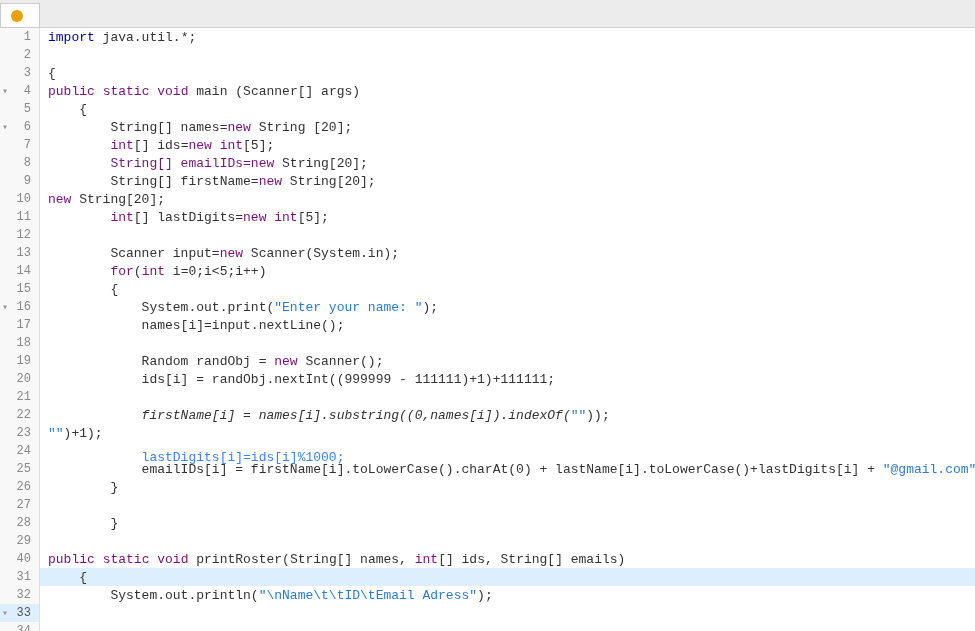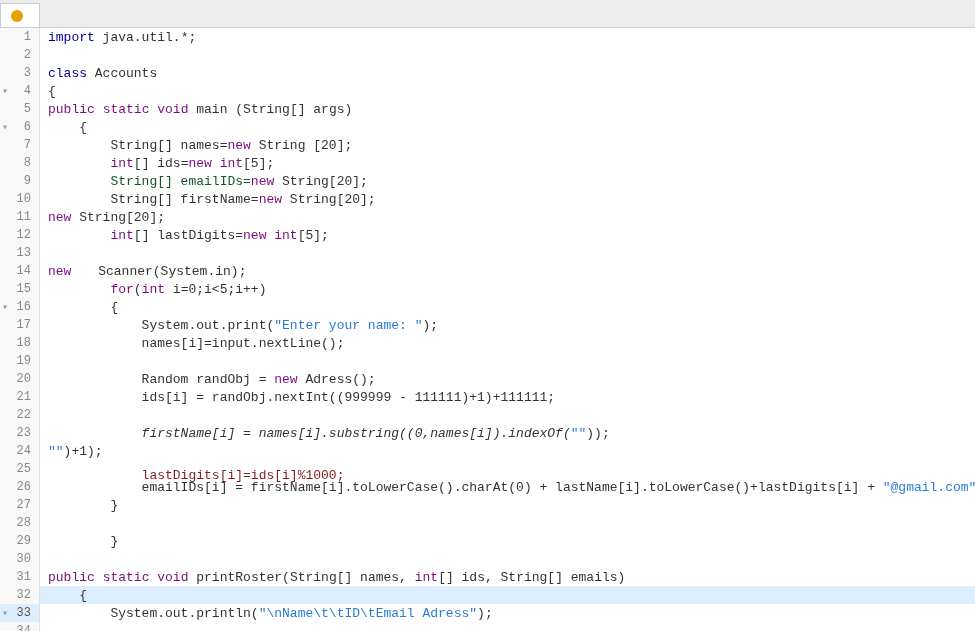--- a/index.html
+++ b/index.html
@@ -141,53 +141,52 @@
         <div class="line-number">20</div>
         <div class="line-number">21</div>
         <div class="line-number">22</div>
         <div class="line-number">23</div>
         <div class="line-number">24</div>
         <div class="line-number">25</div>
         <div class="line-number">26</div>
         <div class="line-number">27</div>
         <div class="line-number">28</div>
         <div class="line-number">29</div>
-        <div class="line-number">30</div>
+        <div class="line-number">40</div>
         <div class="line-number">31</div>
         <div class="line-number">32</div>
         <div class="line-number arrow highlighted">33</div>
         <div class="line-number">34</div>
       </div>
     <div class="code-content">
       <div class="code-lines" id="codeLines">
           <div class="code-line"><span style="color: rgb(0, 0, 153);">import</span><span style="color: rgb(51, 51, 51);"> java.util.*;</span></div>
           <div class="code-line"></div>
-          <div class="code-line"><span style="color: rgb(0, 0, 153);">class</span><span style="color: rgb(51, 51, 51);"> Accounts</span></div>
           <div class="code-line"><span style="color: rgb(51, 51, 51);">{</span></div>
-          <div class="code-line"><span style="color: rgb(123, 13, 123);">public</span><span style="color: rgb(51, 51, 51);"> </span><span style="color: rgb(123, 13, 123);">static</span><span style="color: rgb(51, 51, 51);"> </span><span style="color: rgb(123, 13, 123);">void</span><span style="color: rgb(51, 51, 51);"> main (String[] args)</span></div>
+          <div class="code-line"><span style="color: rgb(123, 13, 123);">public</span><span style="color: rgb(51, 51, 51);"> </span><span style="color: rgb(123, 13, 123);">static</span><span style="color: rgb(51, 51, 51);"> </span><span style="color: rgb(123, 13, 123);">void</span><span style="color: rgb(51, 51, 51);"> main (Scanner[] args)</span></div>
           <div class="code-line"><span style="color: rgb(51, 51, 51);">    {</span></div>
           <div class="code-line"><span style="color: rgb(51, 51, 51);">        String[] names=</span><span style="color: rgb(123, 13, 123);">new</span><span style="color: rgb(51, 51, 51);"> String [20];</span></div>
           <div class="code-line"><span style="color: rgb(51, 51, 51);">        </span><span style="color: rgb(123, 13, 123);">int</span><span style="color: rgb(51, 51, 51);">[] ids=</span><span style="color: rgb(123, 13, 123);">new</span><span style="color: rgb(51, 51, 51);"> </span><span style="color: rgb(123, 13, 123);">int</span><span style="color: rgb(51, 51, 51);">[5];</span></div>
-          <div class="code-line"><span style="color: #14532d;">        String[] emailIDs=</span><span style="color: rgb(123, 13, 123);">new</span><span style="color: rgb(51, 51, 51);"> String[20];</span></div>
+          <div class="code-line"><span style="color: #701a75;">        String[] emailIDs=</span><span style="color: rgb(123, 13, 123);">new</span><span style="color: rgb(51, 51, 51);"> String[20];</span></div>
           <div class="code-line"><span style="color: rgb(51, 51, 51);">        String[] firstName=</span><span style="color: rgb(123, 13, 123);">new</span><span style="color: rgb(51, 51, 51);"> String[20];</span></div>
           <div class="code-line"><span style="color: rgb(123, 13, 123);">new</span><span style="color: rgb(51, 51, 51);"> String[20];</span></div>
           <div class="code-line"><span style="color: rgb(51, 51, 51);">        </span><span style="color: rgb(123, 13, 123);">int</span><span style="color: rgb(51, 51, 51);">[] lastDigits=</span><span style="color: rgb(123, 13, 123);">new</span><span style="color: rgb(51, 51, 51);"> </span><span style="color: rgb(123, 13, 123);">int</span><span style="color: rgb(51, 51, 51);">[5];</span></div>
           <div class="code-line"></div>
-          <div class="code-line"><span style="color: rgb(123, 13, 123);">new</span><span style="color: rgb(51, 51, 51); padding-left: 19px;"> Scanner(System.in);</span></div>
+          <div class="code-line"><span style="color: rgb(51, 51, 51);">        Scanner input=</span><span style="color: rgb(123, 13, 123);">new</span><span style="color: rgb(51, 51, 51);"> Scanner(System.in);</span></div>
           <div class="code-line"><span style="color: rgb(51, 51, 51);">        </span><span style="color: rgb(123, 13, 123);">for</span><span style="color: rgb(51, 51, 51);">(</span><span style="color: rgb(123, 13, 123);">int</span><span style="color: rgb(51, 51, 51);"> i=0;i&lt;5;i++)</span></div>
           <div class="code-line"><span style="color: rgb(51, 51, 51);">        {</span></div>
           <div class="code-line"><span style="color: rgb(51, 51, 51);">            System.out.print(</span><span style="color: rgb(42, 123, 217);">"Enter your name: "</span><span style="color: rgb(51, 51, 51);">);</span></div>
           <div class="code-line"><span style="color: rgb(51, 51, 51);">            names[i]=input.nextLine();</span></div>
           <div class="code-line"></div>
-          <div class="code-line"><span style="color: rgb(51, 51, 51);">            Random randObj = </span><span style="color: rgb(123, 13, 123);">new</span><span style="color: rgb(51, 51, 51);"> Adress();</span></div>
+          <div class="code-line"><span style="color: rgb(51, 51, 51);">            Random randObj = </span><span style="color: rgb(123, 13, 123);">new</span><span style="color: rgb(51, 51, 51);"> Scanner();</span></div>
           <div class="code-line"><span style="color: rgb(51, 51, 51);">            ids[i] = randObj.nextInt((999999 - 111111)+1)+111111;</span></div>
           <div class="code-line"></div>
           <div class="code-line"><span style="color: rgb(51, 51, 51); font-style: italic;">            firstName[i] = names[i].substring((0,names[i]).indexOf(</span><span style="color: rgb(42, 123, 217);">""</span><span style="color: rgb(51, 51, 51);">));</span></div>
           <div class="code-line"><span style="color: rgb(42, 123, 217);">""</span><span style="color: rgb(51, 51, 51);">)+1);</span></div>
-          <div class="code-line"><span style="color: #7f1d1d; margin-top: 12px;">            lastDigits[i]=ids[i]%1000;</span></div>
+          <div class="code-line"><span style="color: #3b82f6; margin-top: 12px;">            lastDigits[i]=ids[i]%1000;</span></div>
           <div class="code-line"><span style="color: rgb(51, 51, 51);">            emailIDs[i] = firstName[i].toLowerCase().charAt(0) + lastName[i].toLowerCase()+lastDigits[i] + </span><span style="color: rgb(42, 123, 217);">"@gmail.com"</span><span style="color: rgb(51, 51, 51);"></span></div>
           <div class="code-line"><span style="color: rgb(51, 51, 51);">        }</span></div>
           <div class="code-line"></div>
           <div class="code-line"><span style="color: rgb(51, 51, 51);">        }</span></div>
           <div class="code-line"></div>
           <div class="code-line"><span style="color: rgb(123, 13, 123);">public</span><span style="color: rgb(51, 51, 51);"> </span><span style="color: rgb(123, 13, 123);">static</span><span style="color: rgb(51, 51, 51);"> </span><span style="color: rgb(123, 13, 123);">void</span><span style="color: rgb(51, 51, 51);"> printRoster(String[] names, </span><span style="color: rgb(123, 13, 123);">int</span><span style="color: rgb(51, 51, 51);">[] ids, String[] emails)</span></div>
           <div class="code-line highlighted"><span style="color: rgb(51, 51, 51);">    {</span></div>
           <div class="code-line"><span style="color: rgb(51, 51, 51);">        System.out.println(</span><span style="color: rgb(42, 123, 217);">"\nName\t\tID\tEmail Adress"</span><span style="color: rgb(51, 51, 51);">);</span></div>
         </div>
     </div>

